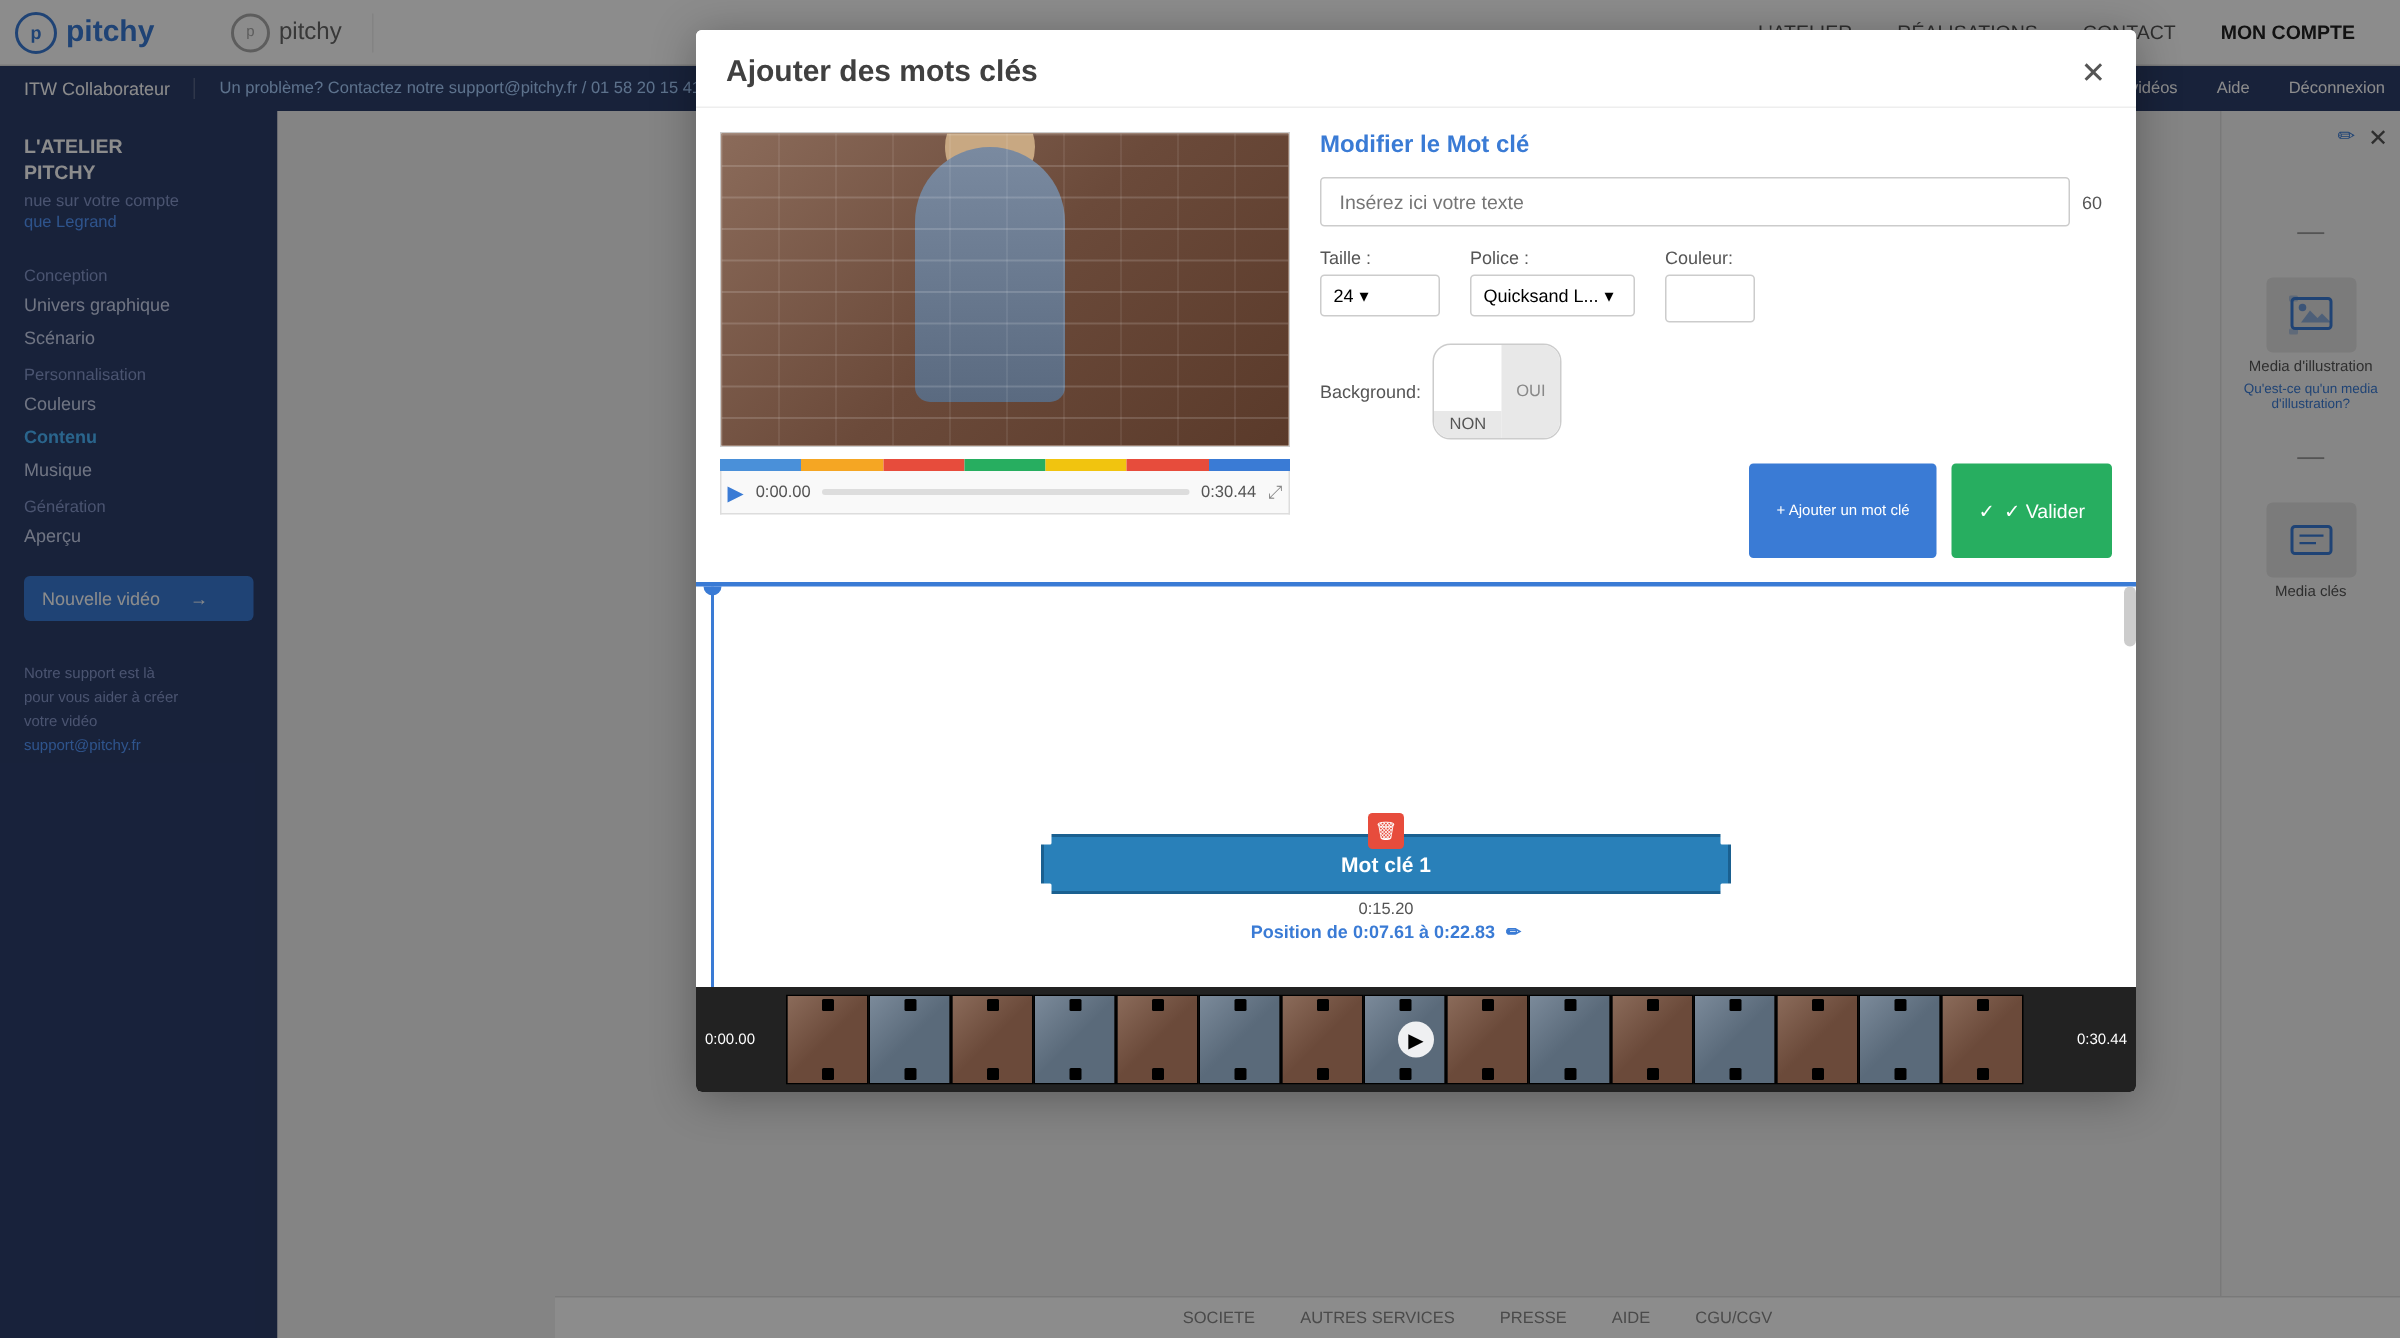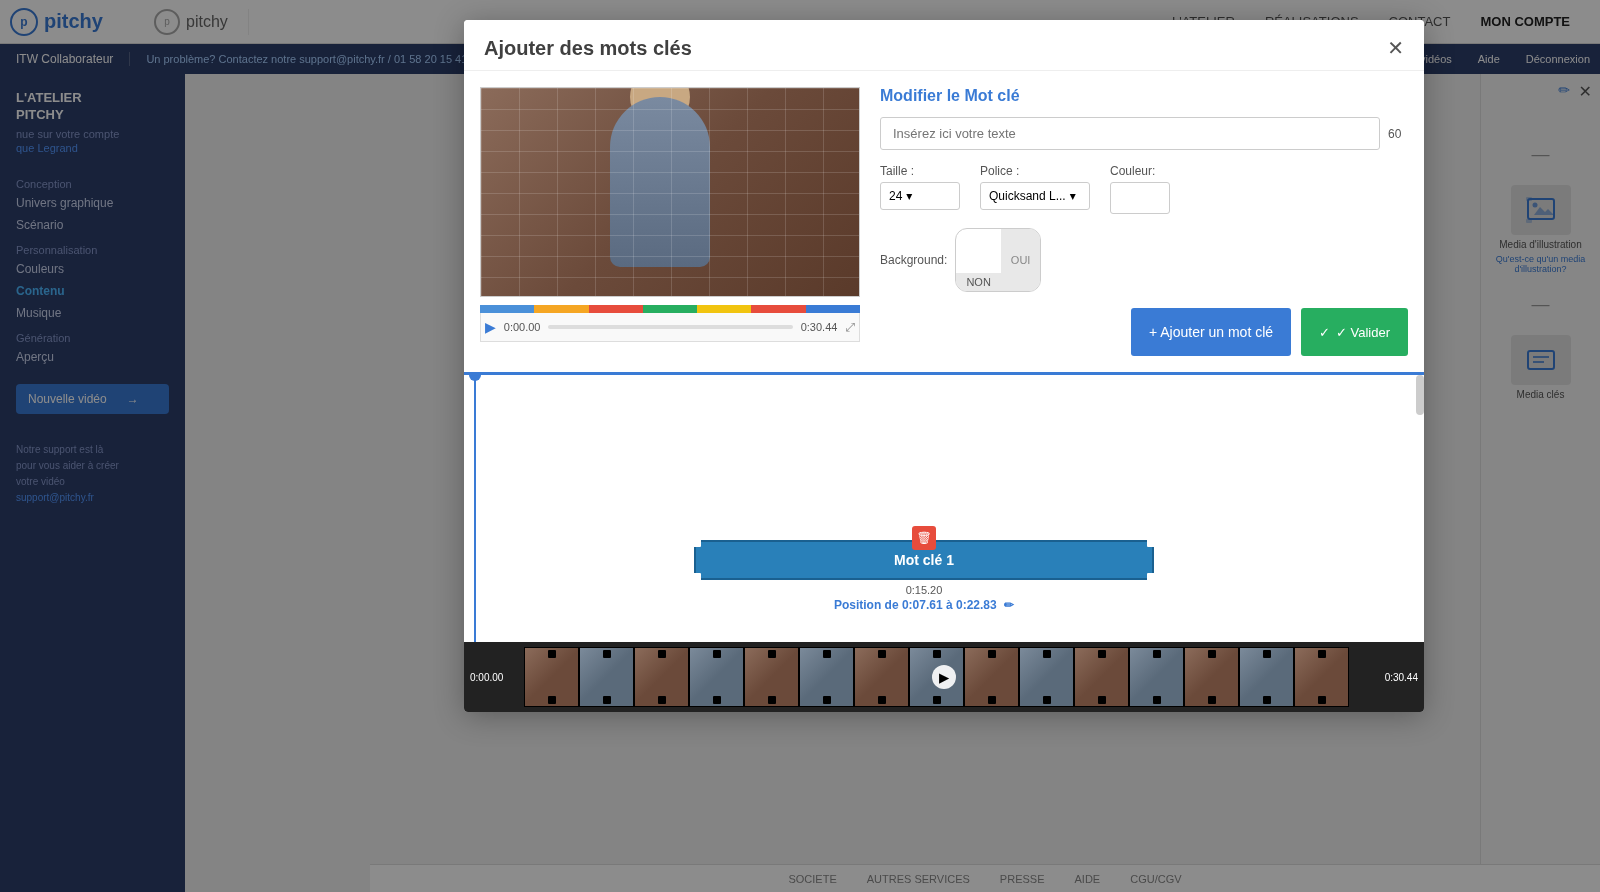--- a/index.html
+++ b/index.html
@@ -161,21 +161,21 @@
     .toggle-group { display: flex; border: 1px solid #ccc; border-radius: 12px; overflow: hidden; }
     .toggle-btn {
       padding: 3px 10px; font-size: 11px; border: none; cursor: pointer;
       background: #e8e8e8; color: #888;
     }
     .toggle-btn.active { background: #e8e8e8; color: #555; margin-top: 44px; }
 
     .action-row { display: flex; justify-content: flex-end; gap: 10px; margin-top: 8px; }
     .btn-add {
       background: #3a7bd5; color: #fff; border: none; border-radius: 3px;
-      padding: 16px 18px; font-size: 14px; cursor: pointer; display: flex; align-items: center; gap: 6px;
+      padding: 26px 18px; font-size: 10px; cursor: pointer; display: flex; align-items: center; gap: 6px;
     }
     .btn-validate {
       background: #27ae60; color: #fff; border: none; border-radius: 3px;
       padding: 10px 18px; font-size: 13px; cursor: pointer; display: flex; align-items: center; gap: 6px;
     }
 
     
     .timeline-section {
       border-top: 3px solid #3a7bd5; padding: 0; position: relative;
       height: 340px; overflow: hidden;

